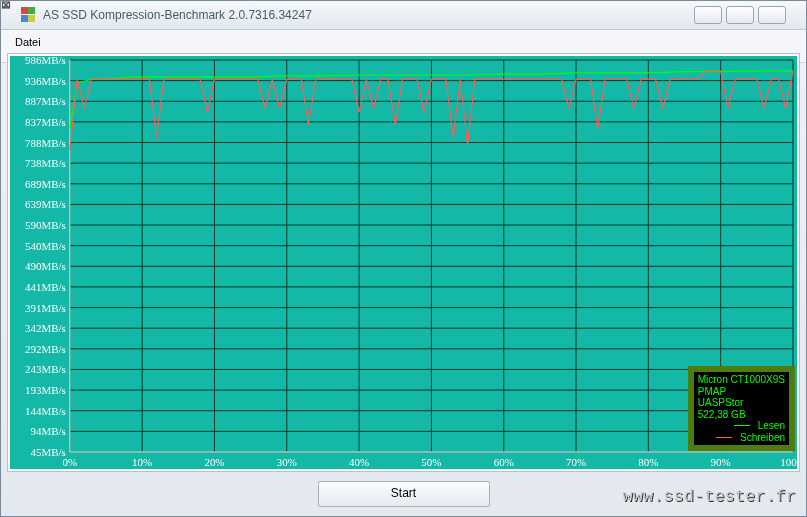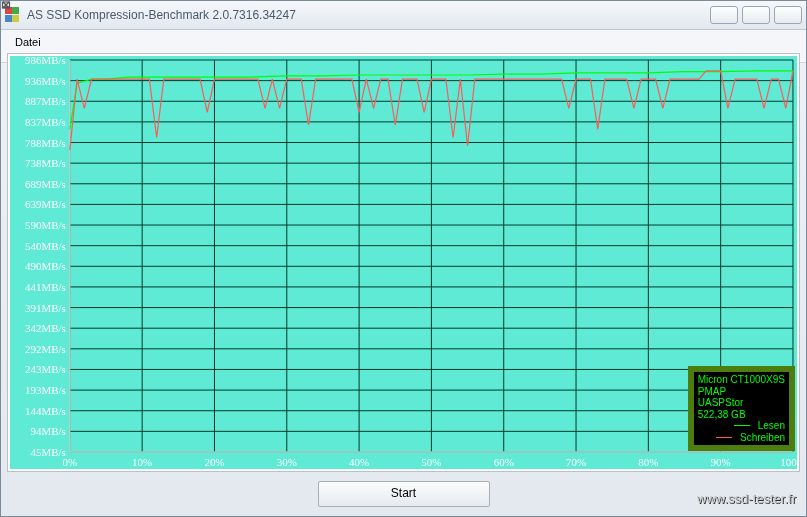--- a/index.html
+++ b/index.html
@@ -1,37 +1,37 @@
 <!DOCTYPE html>
 <html><head>
 <meta charset="utf-8">
 <style>
 body{margin:0;font-family:"Segoe UI",Tahoma,sans-serif;font-size:11px;background:#d4d0c8;overflow:hidden}
 .window{width:807px;height:517px;background:linear-gradient(#eef2f6,#e4e9ef);border:1px solid #7a8a99;box-sizing:border-box;position:relative}
-.titlebar{height:28px;display:flex;align-items:center;padding:0 4px;background:linear-gradient(#f5f8fb,#e2e8ef);border-bottom:1px solid #c0c8d0}
+.titlebar{height:28px;display:flex;align-items:center;padding:0 20px;background:linear-gradient(#f5f8fb,#e2e8ef);border-bottom:1px solid #c0c8d0}
 .titlebar .icon{width:16px;height:16px;margin-right:6px;display:flex;flex-wrap:wrap}
 .titlebar .icon span{width:7px;height:7px}
 .titlebar .title{color:#4a5a6a;font-size:12px}
 .winbtns{margin-left:auto;display:flex;gap:4px}
 .winbtn{width:26px;height:16px;border:1px solid #9aa6b2;border-radius:3px;background:linear-gradient(#fdfefe,#e6ebf0);display:flex;align-items:center;justify-content:center;color:#55606b;font-size:10px;cursor:pointer}
 .menubar{height:20px;padding:6px 8px;background:#f4f6f9;border-bottom:1px solid #d0d6dc}
 .menubar span{padding:2px 6px;cursor:pointer}
 .client{position:absolute;left:6px;right:6px;top:52px;bottom:44px;background:#fff;border:1px solid #b8c0c8}
-.chart{position:absolute;inset:2px;background:#5eead4}
+.chart{position:absolute;inset:2px;background:#14b8a6}
 svg{position:absolute;inset:0}
 .ylabel{fill:#fff;font-size:11px;font-family:Tahoma}
 .xlabel{fill:#fff;font-size:11px;font-family:Tahoma;text-anchor:middle}
 .grid{stroke:#003a2a;stroke-width:1}
 .legend-box{position:absolute;right:2px;bottom:18px;border:6px solid #4d7c0f;padding:2px 4px;background:#000;font-size:10px;color:#0f0;line-height:1.15}
 .legend-line{display:flex;align-items:center;gap:8px;justify-content:flex-end}
 .legend-line .sw{width:16px;height:1px}
 .btnrow{position:absolute;left:0;right:0;bottom:6px;height:32px;display:flex;justify-content:center;gap:18px;align-items:center}
 .btn{width:170px;height:24px;border:1px solid #a8b0b8;border-radius:2px;background:linear-gradient(#fbfcfd,#e6eaef);text-align:center;line-height:22px;font-size:12px}
 .btn.disabled{color:#9aa0a6}
-.watermark{position:absolute;right:10px;bottom:10px;color:#c8c8c8;font-family:Liberation Sans, sans-serif;font-size:13px;text-shadow:1px 1px 0 #333}
+.watermark{position:absolute;right:10px;bottom:10px;color:#c8c8c8;font-family:Liberation Mono, monospace;font-size:17px;text-shadow:1px 1px 0 #333}
 </style>
 </head>
 <body>
 
 <div class="window">
   <div class="titlebar">
     <div class="icon">
       <span style="background:#d44"></span>
         <span style="background:#4a4"></span>
       <span style="background:#48c"></span>

